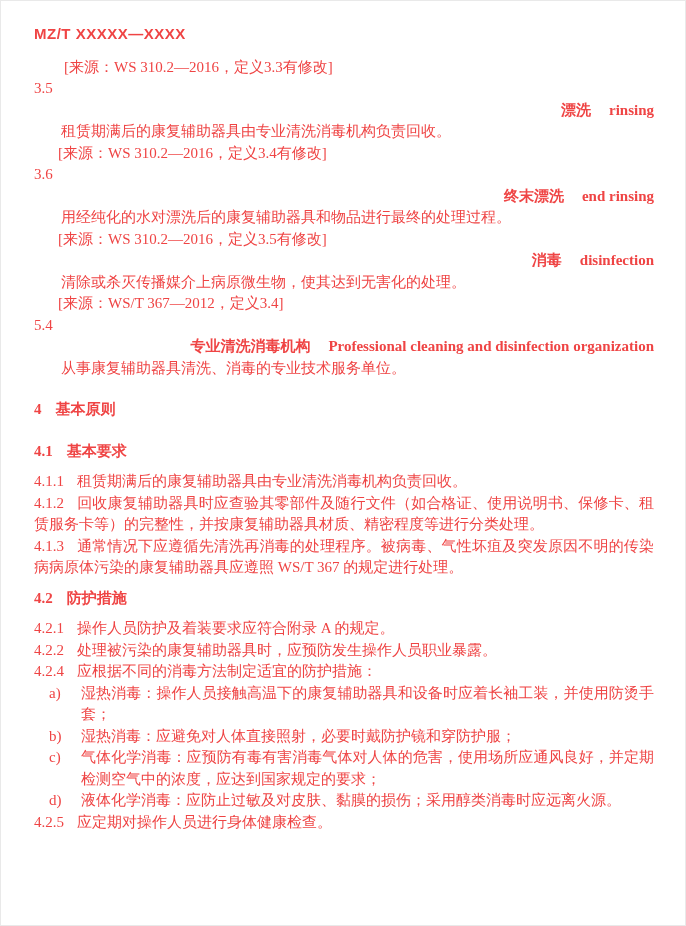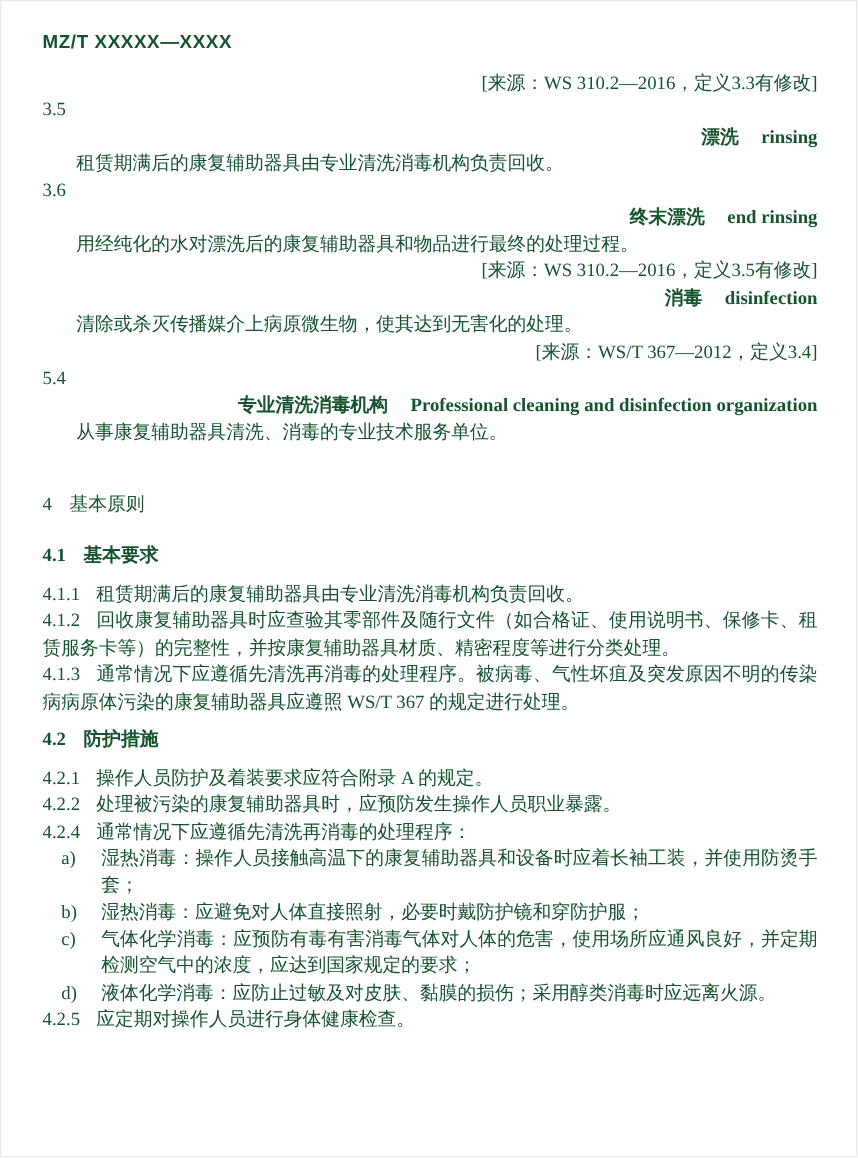--- a/index.html
+++ b/index.html
@@ -1,55 +1,56 @@
 <!DOCTYPE html>
 <html lang="zh"><head>
 <meta charset="utf-8">
 <style>
   html,body{margin:0;padding:0;background:#ffffff;}
   .page{
     width:686px;height:926px;box-sizing:border-box;
     background:#ffffff;border:1px solid #e9e9e9;
     padding:22px 31px 0 33px;
     font-family:"Liberation Serif","DejaVu Serif",serif;
-    color:#14532d;font-size:15px;line-height:21.5px;
+    color:#ef4444;font-size:15px;line-height:21.5px;
     overflow:hidden;
   }
   p{margin:0;padding:0;}
   .doc-header{
     font-family:"Liberation Sans","DejaVu Sans",sans-serif;
     font-weight:700;font-size:15px;margin-bottom:12px;letter-spacing:.5px;
   }
-  .src{padding-left:24px;text-align:right;}
+  .src{padding-left:24px;}
   .src-lead{padding-left:30px;}
   .term-num{padding-left:0;}
   .term-name{padding-left:27px;font-weight:700;text-align:right;}
   .term-name .en{margin-left:18px;white-space:nowrap;}
   .term-def{padding-left:27px;}
-  .h1{font-weight:400;margin-top:36px;margin-bottom:20px;}
+  .h1{font-weight:700;margin-top:20px;margin-bottom:20px;}
   .h2{font-weight:700;margin-top:9px;margin-bottom:9px;}
   .h1 .num,.h2 .num{margin-right:14px;}
   .clause{text-align:justify;}
   .clause .num{margin-right:13px;}
   .li{position:relative;padding-left:47px;text-align:justify;}
   .li .marker{position:absolute;left:15px;top:0;}
 </style>
 </head>
 <body>
 
 <div class="page">
 
   <p class="doc-header">MZ/T XXXXX—XXXX</p>
 
   <p class="src src-lead">[来源：WS 310.2—2016，定义3.3有修改]</p>
 
   <div>
     <p class="term-num">3.5</p>
     <p class="term-name"><span>漂洗</span><span class="en">rinsing</span></p>
     <p class="term-def">租赁期满后的康复辅助器具由专业清洗消毒机构负责回收。</p>
+    <p class="src">[来源：WS 310.2—2016，定义3.4有修改]</p>
   </div>
 
   <div>
     <p class="term-num">3.6</p>
     <p class="term-name"><span>终末漂洗</span><span class="en">end rinsing</span></p>
     <p class="term-def">用经纯化的水对漂洗后的康复辅助器具和物品进行最终的处理过程。</p>
     <p class="src">[来源：WS 310.2—2016，定义3.5有修改]</p>
   </div>
 
   <div>
@@ -69,21 +70,21 @@
   <p class="h2"><span class="num">4.1</span><span>基本要求</span></p>
 
   <p class="clause"><span class="num">4.1.1</span><span>租赁期满后的康复辅助器具由专业清洗消毒机构负责回收。</span></p>
   <p class="clause"><span class="num">4.1.2</span><span>回收康复辅助器具时应查验其零部件及随行文件（如合格证、使用说明书、保修卡、租赁服务卡等）的完整性，并按康复辅助器具材质、精密程度等进行分类处理。</span></p>
   <p class="clause"><span class="num">4.1.3</span><span>通常情况下应遵循先清洗再消毒的处理程序。被病毒、气性坏疽及突发原因不明的传染病病原体污染的康复辅助器具应遵照 WS/T 367 的规定进行处理。</span></p>
 
   <p class="h2"><span class="num">4.2</span><span>防护措施</span></p>
 
   <p class="clause"><span class="num">4.2.1</span><span>操作人员防护及着装要求应符合附录 A 的规定。</span></p>
   <p class="clause"><span class="num">4.2.2</span><span>处理被污染的康复辅助器具时，应预防发生操作人员职业暴露。</span></p>
-  <p class="clause"><span class="num">4.2.4</span><span>通常情况下应遵循先清洗再消毒的处理程序：</span></p>
+  <p class="clause"><span class="num">4.2.4</span><span>应根据不同的消毒方法制定适宜的防护措施：</span></p>
 
   <p class="li"><span class="marker">a)</span><span>湿热消毒：操作人员接触高温下的康复辅助器具和设备时应着长袖工装，并使用防烫手套；</span></p>
   <p class="li"><span class="marker">b)</span><span>湿热消毒：应避免对人体直接照射，必要时戴防护镜和穿防护服；</span></p>
   <p class="li"><span class="marker">c)</span><span>气体化学消毒：应预防有毒有害消毒气体对人体的危害，使用场所应通风良好，并定期检测空气中的浓度，应达到国家规定的要求；</span></p>
   <p class="li"><span class="marker">d)</span><span>液体化学消毒：应防止过敏及对皮肤、黏膜的损伤；采用醇类消毒时应远离火源。</span></p>
 
   <p class="clause"><span class="num">4.2.5</span><span>应定期对操作人员进行身体健康检查。</span></p>
 
 </div>
 

